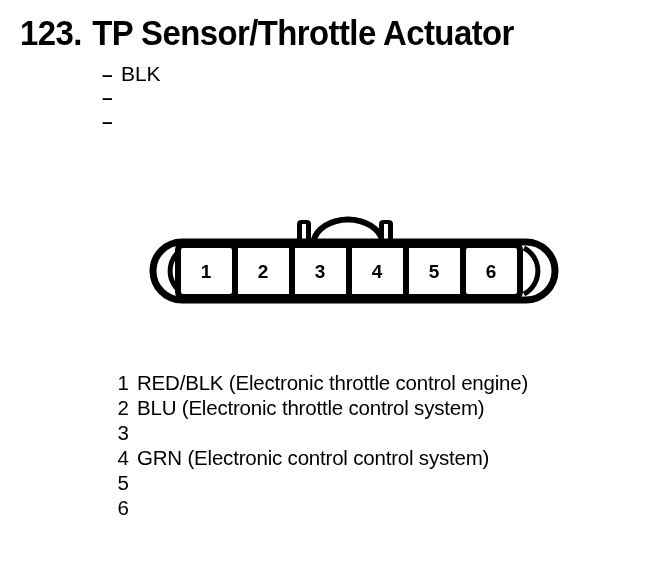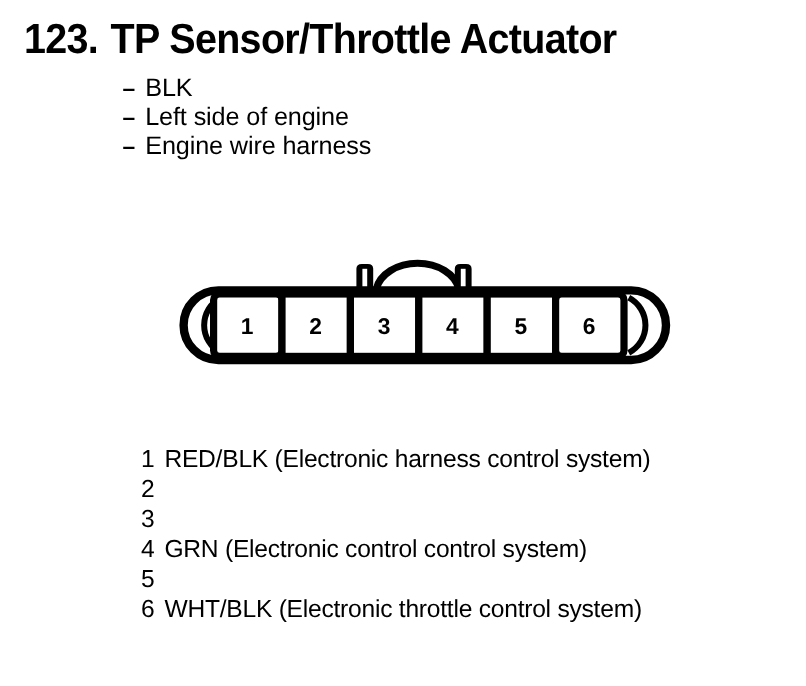--- a/index.html
+++ b/index.html
@@ -109,25 +109,23 @@
   <span class="num">123.</span><span class="txt">TP Sensor/Throttle Actuator</span>
 </div>
 
 <div id="attributes">
   <div class="attr-line">
     <span class="attr-dash">–</span>
     <span class="attr-text">BLK</span>
   </div>
   <div class="attr-line">
     <span class="attr-dash">–</span>
-    <span class="attr-text">Left side of engine</span>
   </div>
   <div class="attr-line">
     <span class="attr-dash">–</span>
-    <span class="attr-text">Engine wire harness</span>
   </div>
 </div>
 
 <div id="connector-diagram">
   <svg width="440" height="115" viewBox="0 0 440 115" xmlns="http://www.w3.org/2000/svg">
 
     <path d="M 183.5 41 A 35 26 0 0 1 252.5 41" fill="none" stroke="#000" stroke-width="6"></path>
 
     <path d="M 167 42 L 167 24 Q 167 20 171.5 20 L 176.5 20 Q 181 20 181 24 L 181 42 Z" fill="#000"></path>
     <rect x="172" y="24" width="4" height="16" fill="#fff"></rect>
@@ -155,32 +153,32 @@
     <text class="conn-num" x="190" y="78">3</text>
     <text class="conn-num" x="247" y="78">4</text>
     <text class="conn-num" x="304" y="78">5</text>
     <text class="conn-num" x="361" y="78">6</text>
   </svg>
 </div>
 
 <div id="pin-list">
   <div class="pin-row">
     <span class="pin-num">1</span>
-    <span class="pin-desc">RED/BLK (Electronic harness control system)</span>
+    <span class="pin-desc">RED/BLK (Electronic throttle control engine)</span>
   </div>
   <div class="pin-row">
     <span class="pin-num">2</span>
+    <span class="pin-desc">BLU (Electronic throttle control system)</span>
   </div>
   <div class="pin-row">
     <span class="pin-num">3</span>
   </div>
   <div class="pin-row">
     <span class="pin-num">4</span>
     <span class="pin-desc">GRN (Electronic control control system)</span>
   </div>
   <div class="pin-row">
     <span class="pin-num">5</span>
   </div>
   <div class="pin-row">
     <span class="pin-num">6</span>
-    <span class="pin-desc">WHT/BLK (Electronic throttle control system)</span>
   </div>
 </div>
 
 </body></html>

